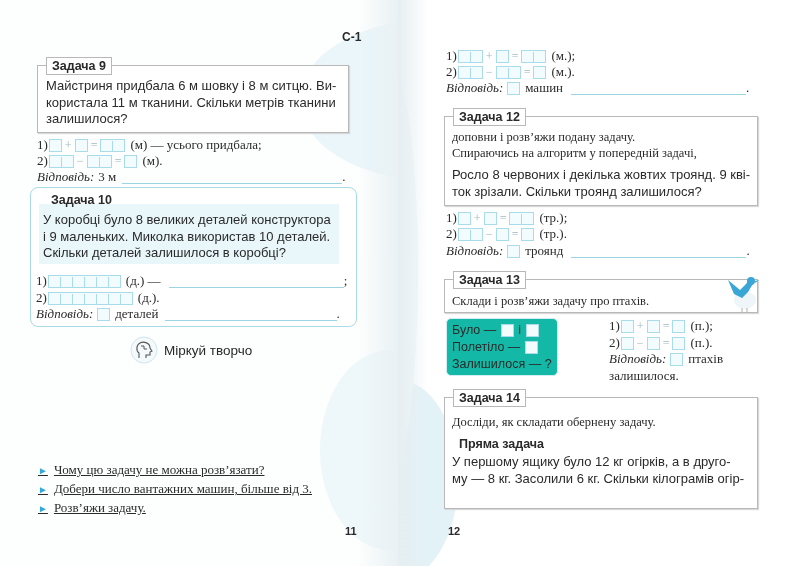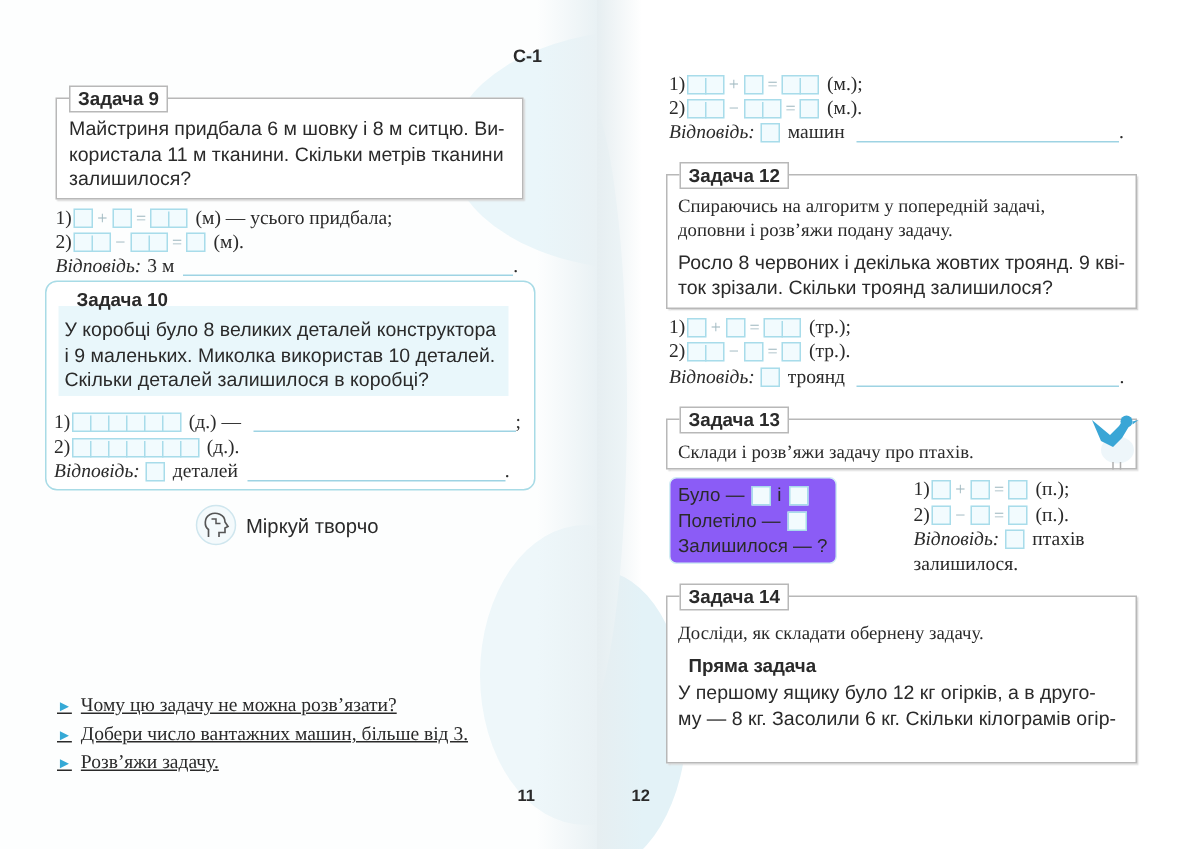--- a/index.html
+++ b/index.html
@@ -147,22 +147,22 @@
     <span class="serif-i">Відповідь:</span>
     <span class="sq" style="margin-left:4px"></span>
     <span style="margin-left:4px">машин</span>
     <span class="fill-line" style="width:175px;margin-left:8px"></span>
     <span>.</span>
   </div>
 
   <div class="task-box" style="left:46px;top:116px;width:312px;height:88px;">
     <div class="task-tab">Задача 12</div>
     <div class="abs serif" style="left:7px;top:12px;width:300px;text-align:justify;font-size:12.5px;">
+      <div>доповни і розв’яжи подану задачу.</div>
       <div>Спираючись на алгоритм у попередній задачі,</div>
-      <div>доповни і розв’яжи подану задачу.</div>
     </div>
     <div class="abs sans" style="left:7px;top:50px;width:302px;">
       <div>Росло 8 червоних і декілька жовтих троянд. 9 кві-</div>
       <div>ток зрізали. Скільки троянд залишилося?</div>
     </div>
   </div>
   <div class="abs line" style="left:48px;top:210px;">
     <span>1)</span>
     <span class="sq"></span>
       <span class="op">+</span>
@@ -195,21 +195,21 @@
   <div class="abs" style="left:322px;top:272px;width:44px;height:44px;">
     <svg width="44" height="44" viewBox="0 0 44 44">
       <ellipse cx="25" cy="28" rx="11" ry="9" fill="#eef6fa"></ellipse>
       <path d="M8 8 L14 22 L22 26 L28 20 L34 10 L30 6 L26 12 L20 18 Z" fill="#3aa6d6"></path>
       <circle cx="31" cy="9" r="4" fill="#3aa6d6"></circle>
       <path d="M35 9 L39 8 L35 11 Z" fill="#3aa6d6"></path>
       <path d="M22 36 L22 41 M27 36 L27 41" stroke="#b0b0b0" stroke-width="1"></path>
     </svg>
   </div>
 
-  <div class="abs" style="left:48px;top:318px;width:110px;height:56px;border-radius:5px;background:#8b5cf6;border:1px solid #d2edf4;">
+  <div class="abs" style="left:48px;top:318px;width:110px;height:56px;border-radius:5px;background:#14b8a6;border:1px solid #d2edf4;">
     <div class="abs sans" style="left:5px;top:3px;font-size:12.5px;">
       <span>Було —</span>
       <span class="sq"></span>
       <span>і</span>
       <span class="sq"></span>
     </div>
     <div class="abs sans" style="left:5px;top:20px;font-size:12.5px;">
       <span>Полетіло —</span>
       <span class="sq"></span>
     </div>
@@ -244,14 +244,14 @@
   <div class="task-box" style="left:46px;top:397px;width:312px;height:110px;">
     <div class="task-tab">Задача 14</div>
     <div class="abs serif" style="left:7px;top:16px;font-size:12.5px;">Досліди, як складати обернену задачу.</div>
     <div class="abs sans" style="left:14px;top:38px;font-weight:bold;font-size:12.5px;">Пряма задача</div>
     <div class="abs sans" style="left:7px;top:56px;width:302px;">
       <div>У першому ящику було 12 кг огірків, а в друго-</div>
       <div>му — 8 кг. Засолили 6 кг. Скільки кілограмів огір-</div>
     </div>
   </div>
 
-  <div class="abs pnum" style="left:23px;top:525px;">12</div>
+  <div class="abs pnum" style="left:50px;top:525px;">12</div>
 </div>
 
 </body></html>

